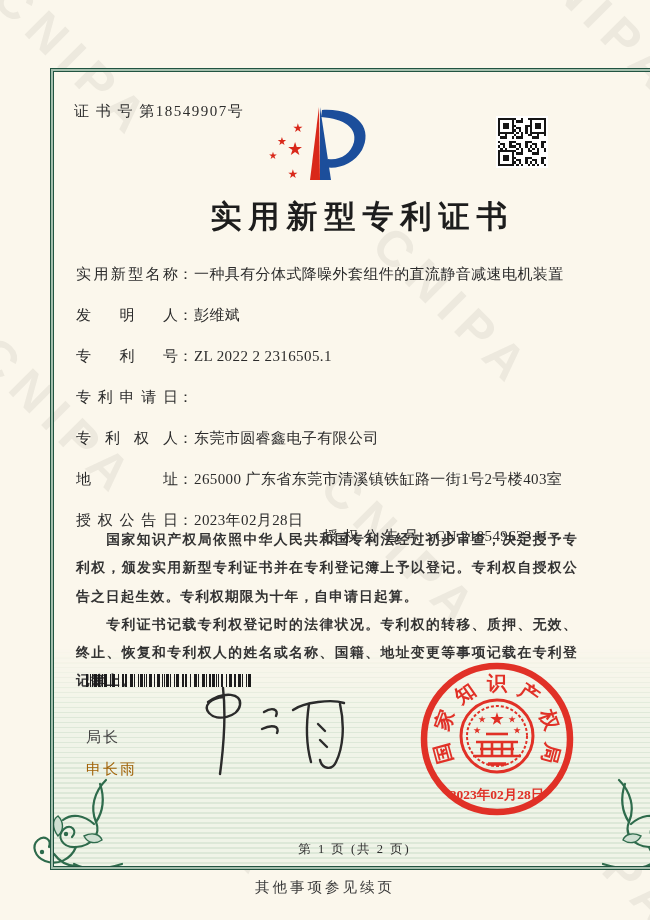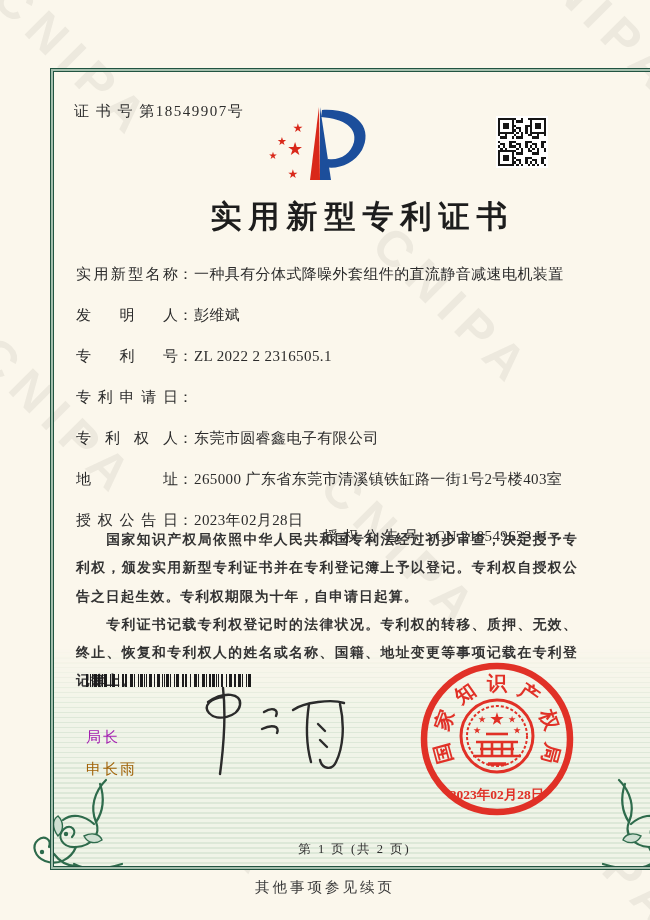--- a/index.html
+++ b/index.html
@@ -43,21 +43,21 @@
       line-height:2.05;letter-spacing:1.1px;text-align:justify;color:#333;}
   .body-text p{margin:0;text-indent:2.2em;font-weight:bold;}
   
   .barcode{position:absolute;left:36px;top:606px;width:168px;height:13px;
       background-image:
         repeating-linear-gradient(90deg,#1c1c1c 0 1.5px,transparent 1.5px 4px),
         repeating-linear-gradient(90deg,#1c1c1c 0 1px,transparent 1px 6.5px),
         repeating-linear-gradient(90deg,#1c1c1c 0 2px,transparent 2px 9px);}
   
   .signer-title{position:absolute;left:36px;top:660px;font-family:"Liberation Sans","DejaVu Sans",sans-serif;
-      font-size:15px;color:#a21caf;letter-spacing:2px;}
+      font-size:15px;color:#404040;letter-spacing:2px;}
   .signer-name{position:absolute;left:36px;top:692px;font-family:"Liberation Sans","DejaVu Sans",sans-serif;
       font-size:15px;color:#a16207;letter-spacing:2px;}
   .signature{position:absolute;left:128px;top:614px;}
   .seal{position:absolute;left:366px;top:590px;mix-blend-mode:multiply;opacity:0.95;}
   .seal text{font-family:"Liberation Serif","DejaVu Serif",serif;font-weight:bold;}
   
   .footer{position:absolute;left:0;right:16px;bottom:12px;text-align:center;font-size:12.5px;
       letter-spacing:2px;color:#2e2e2e;}
   .cont-note{position:absolute;left:0;right:0;top:878px;text-align:center;font-size:14.5px;
       letter-spacing:3px;color:#3a3a3a;z-index:2;}

